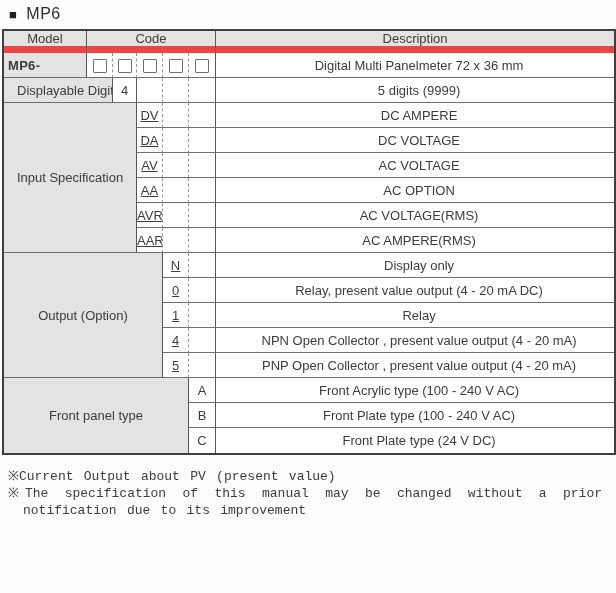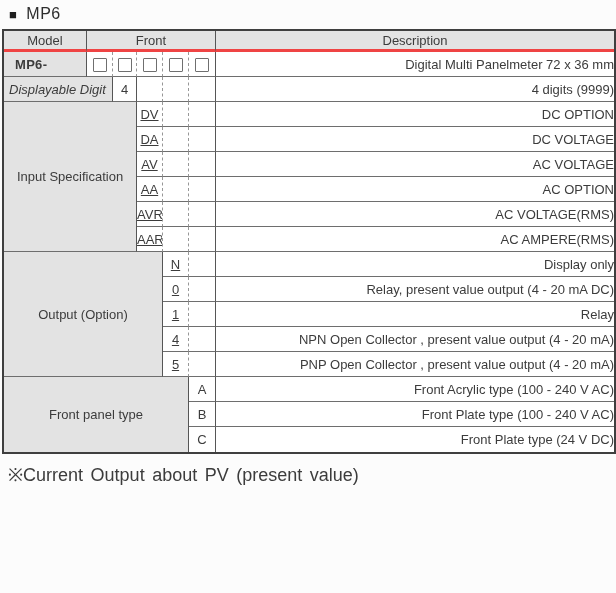--- a/index.html
+++ b/index.html
@@ -24,41 +24,41 @@
     border:2px solid #3f3f3f;
     background:#ffffff;
   }
   th,td{
     box-sizing:border-box;
     padding:0;height:25px;
     font-size:13px;font-weight:normal;
     overflow:hidden;white-space:nowrap;
     border-bottom:1px solid #6e6e6e;
   }
-  th{height:21px;background:#e3e3e3;text-align:center;border-bottom:3px solid #ef4444;}
+  th{height:21px;background:#e3e3e3;text-align:center;border-bottom:7px solid #ef4444;}
   .gray{background:#e3e3e3;}
   .sr{border-right:1px solid #565656;}
   .dr{border-right:1px dashed #979797;text-decoration:underline;}
   .nb{border-bottom:none;}
   .code{text-align:center;}
-  .desc{padding-left:8px;text-align:right;margin-top:48px;}
+  .desc{padding-left:8px;text-align:center;margin-top:48px;}
   .lbl{text-align:center;}
-  .lbl-left{text-align:left;padding-left:5px;font-style:italic;}
-  .model-cell{font-weight:bold;padding-left:11px;letter-spacing:0.3px;}
+  .lbl-left{text-align:left;padding-left:13px;}
+  .model-cell{font-weight:bold;padding-left:4px;letter-spacing:0.3px;}
   .wrap-lbl{white-space:normal;line-height:25px;padding:0 12px;}
   .cbcell{text-align:center;}
   .checkbox{
     display:inline-block;width:12px;height:12px;
     border:1.5px solid #6f6f6f;border-radius:1px;
     background:#fff;vertical-align:middle;
   }
   .notes{
     margin:13px 0 0 8px;width:594px;
-    font-size:18px;line-height:17px;
-    word-spacing:2.5px;color:#3c3c3c;
+    font-size:13px;line-height:17px;
+    word-spacing:2.5px;color:#3c3c3c;font-family:Liberation Mono, monospace;
   }
   .note{
     padding-left:15px;text-indent:-15px;
     text-align:justify;margin:0;
   }
 </style>
 </head>
 <body>
 
 <div class="title">
@@ -73,49 +73,49 @@
       <col style="width:24px">
     <col style="width:26px">
       <col style="width:26px">
       <col style="width:27px">
     <col style="width:398px">
   </colgroup>
 
   <tbody>
       <tr>
     <th class="sr">Model</th>
-    <th class="sr" colspan="5">Front</th>
+    <th class="sr" colspan="5">Code</th>
     <th>Description</th>
   </tr>
 
   <tr>
     <td class="gray model-cell sr">MP6-</td>
     <td class="cbcell dr"><span class="checkbox"></span></td>
     <td class="cbcell dr"><span class="checkbox"></span></td>
     <td class="cbcell dr"><span class="checkbox"></span></td>
     <td class="cbcell dr"><span class="checkbox"></span></td>
     <td class="cbcell sr"><span class="checkbox"></span></td>
     <td class="desc">Digital Multi Panelmeter 72 x 36 mm</td>
   </tr>
 
   <tr>
     <td class="gray lbl-left sr" colspan="2">Displayable Digit</td>
     <td class="code sr">4</td>
     <td class="dr"></td>
     <td class="dr"></td>
     <td class="sr"></td>
-    <td class="desc">4 digits (9999)</td>
+    <td class="desc">5 digits (9999)</td>
   </tr>
 
   <tr>
     <td class="gray lbl wrap-lbl sr" colspan="3" rowspan="6">Input Specification</td>
     <td class="code dr">DV</td>
     <td class="dr"></td>
     <td class="sr"></td>
-    <td class="desc">DC OPTION</td>
+    <td class="desc">DC AMPERE</td>
   </tr>
   <tr>
     <td class="code dr">DA</td>
     <td class="dr"></td>
     <td class="sr"></td>
     <td class="desc">DC VOLTAGE</td>
   </tr>
   <tr>
     <td class="code dr">AV</td>
     <td class="dr"></td>
@@ -179,13 +179,14 @@
   </tr>
   <tr>
     <td class="code sr nb">C</td>
     <td class="desc nb">Front Plate type (24 V DC)</td>
   </tr>
 </tbody>
   </table>
 
 <div class="notes">
   <p class="note"><span>※</span><span>Current Output about PV (present value)</span></p>
+  <p class="note"><span>※</span><span>The specification of this manual may be changed without a prior notification due to its improvement</span></p>
 </div>
 
 </body></html>

